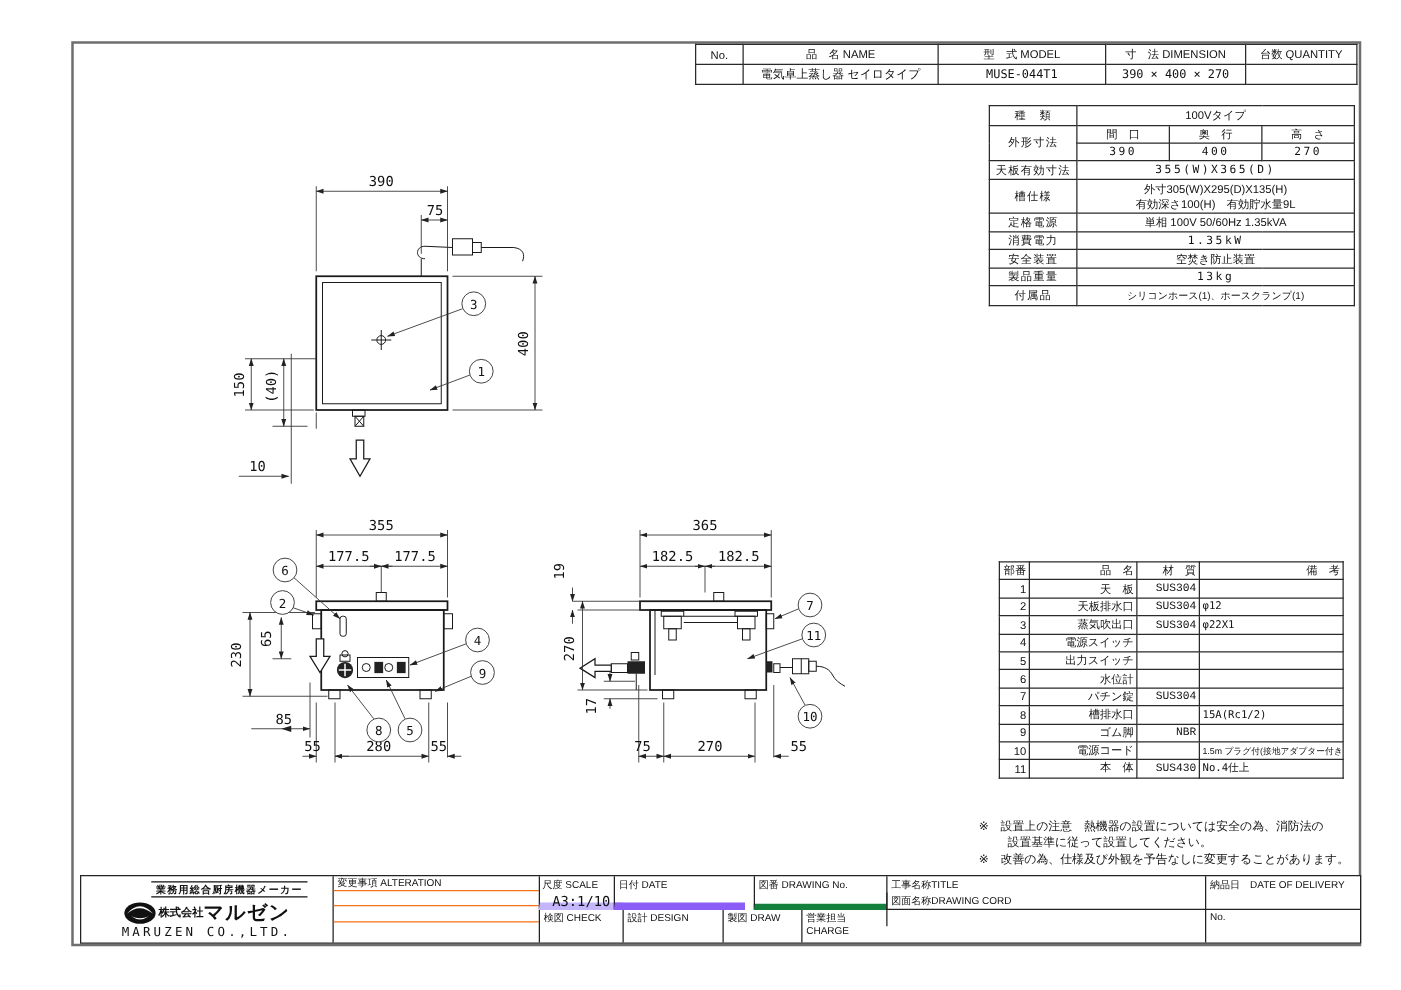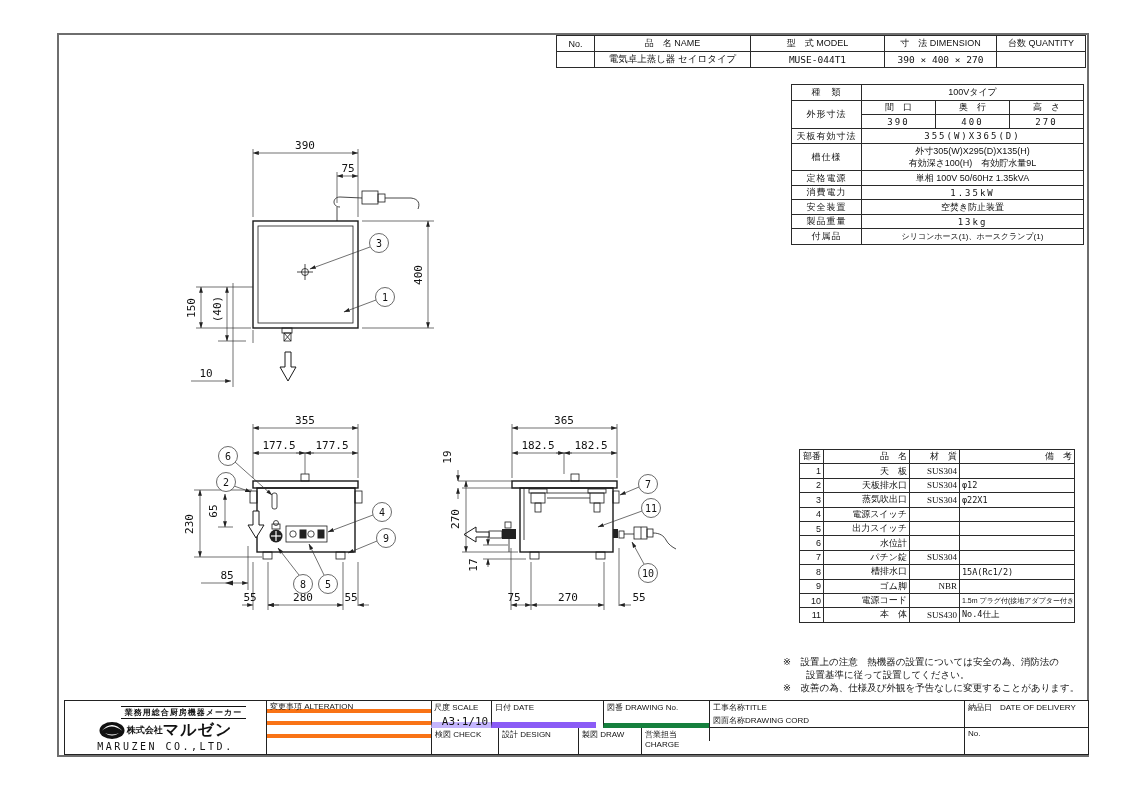--- a/index.html
+++ b/index.html
@@ -18,38 +18,38 @@
   .specT{position:absolute;left:791px;top:84px;width:293px;}
   .specT td{font-size:9px;text-align:center;}
   .specT .lab{letter-spacing:1px;}
   .specT .sp{letter-spacing:2px;font-family:"DejaVu Sans Mono",monospace;}
   .specT .two{line-height:12px;}
 
   .partsT{position:absolute;left:799px;top:449px;width:276px;}
   .partsT td{height:13.4px;font-size:9px;text-align:right;}
   .partsT td.rem{text-align:left;font-size:8.5px;font-family:"DejaVu Sans Mono",monospace;}
   .partsT td.rem.small{font-size:7px;letter-spacing:0;font-family:"Liberation Sans",sans-serif;}
-  .partsT td.mat{font-family:Liberation Serif, serif;margin-top:14px;}
+  .partsT td.mat{font-family:Liberation Mono, monospace;margin-top:14px;}
 
   
   #notes{position:absolute;left:783px;top:655px;width:302px;font-size:9.5px;line-height:13px;}
   #notes .ind{padding-left:23px;}
 
   
   #tb{position:absolute;left:64px;top:700px;width:1023px;height:53px;border:1.5px solid #222;background:#fff;}
   #tb .cell{position:absolute;border-left:1px solid #222;box-sizing:border-box;font-size:8px;padding:1px 3px;}
   #tb .lbl{font-size:8px;}
   #tb-logo{position:absolute;left:0;top:0;width:201px;height:100%;text-align:center;}
   #tagline{display:inline-block;margin-top:3px;font-size:8px;font-weight:bold;letter-spacing:1px;
            border-top:1.5px solid #111;border-bottom:1.5px solid #111;padding:0 4px;margin-left:36px;}
   #brandrow{display:flex;align-items:center;justify-content:center;margin-top:1px;}
   #brand-kk{font-size:9px;font-weight:bold;}
   #brand-jp{font-size:16px;font-weight:900;letter-spacing:1px;font-family:"Liberation Sans",sans-serif;}
   #brand-en{font-size:10px;letter-spacing:2.5px;font-family:"DejaVu Sans Mono",monospace;}
-  .altrow{position:absolute;left:0;width:100%;border-bottom:4px solid #f97316;height:12.2px;box-sizing:border-box;}
+  .altrow{position:absolute;left:0;width:100%;border-bottom:1px solid #f97316;height:12.2px;box-sizing:border-box;}
   #scale-val{font-size:11px;text-align:center;font-family:"DejaVu Sans Mono",monospace;margin-top:1px;}
 
   
   #dwg{position:absolute;left:0;top:0;}
   .ol{stroke:#1a1a1a;stroke-width:1.4;fill:none;}
   .il{stroke:#1a1a1a;stroke-width:0.8;fill:none;}
   .dl{stroke:#333;stroke-width:0.7;fill:none;}
   .haw{fill:#fff;stroke:#1a1a1a;stroke-width:1;}
   .dk{fill:#222;stroke:none;}
   .dt{font:11px "DejaVu Sans Mono",monospace;fill:#111;}

